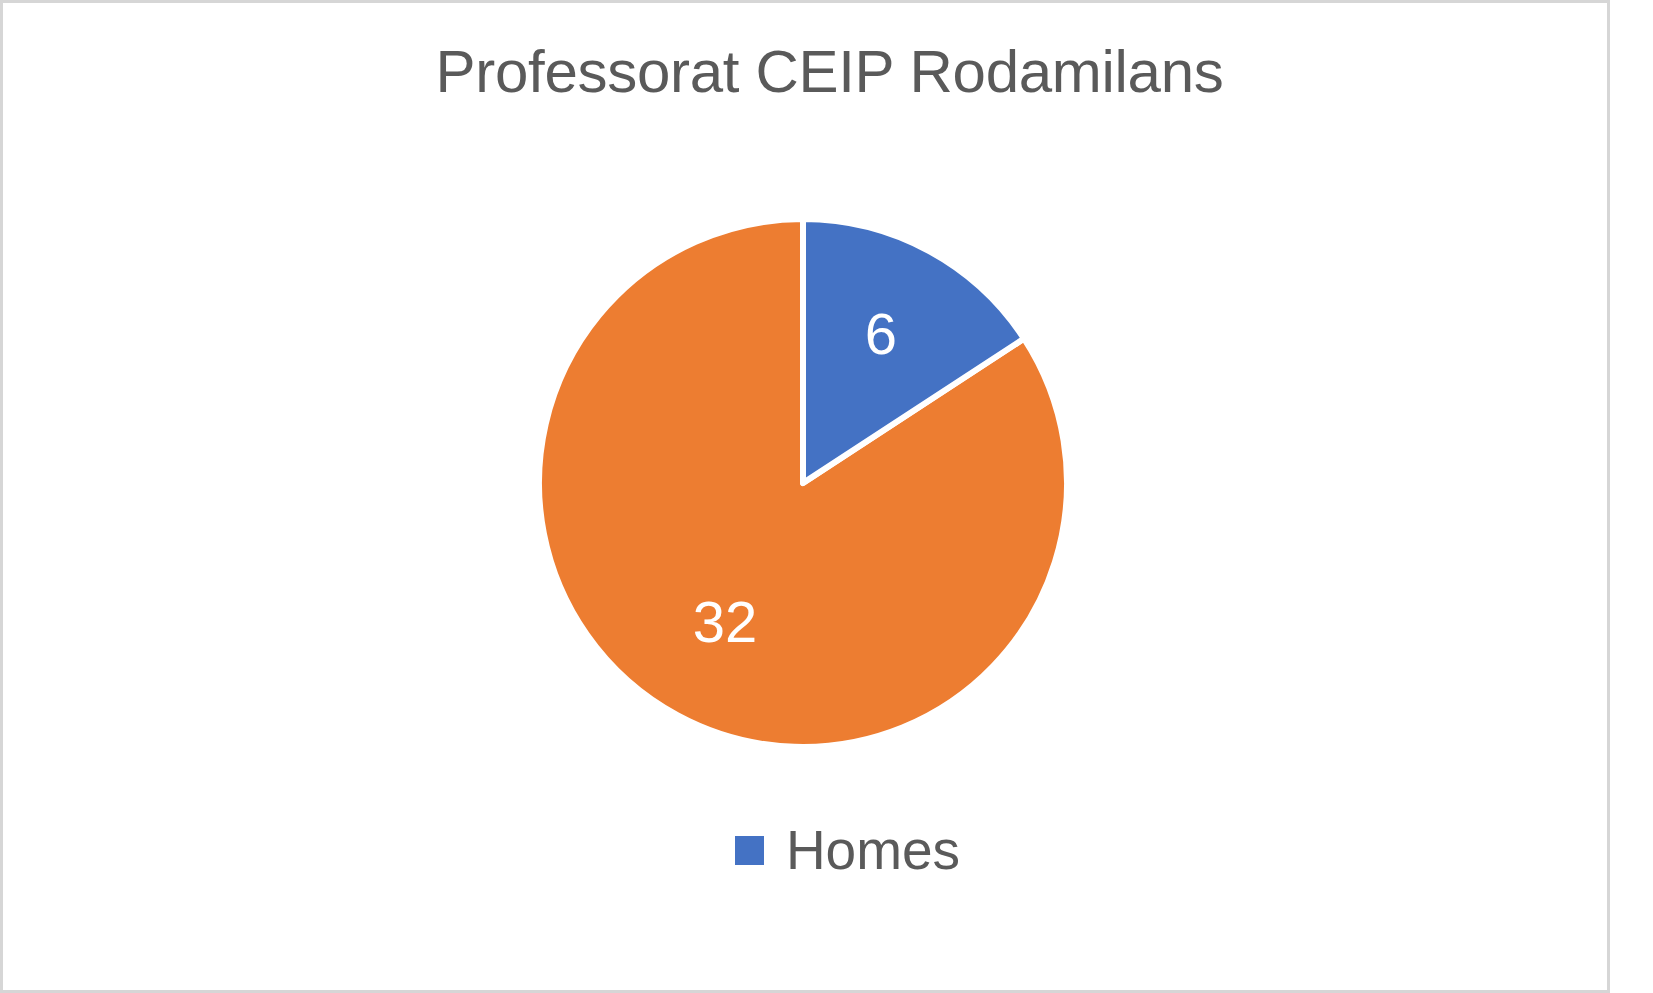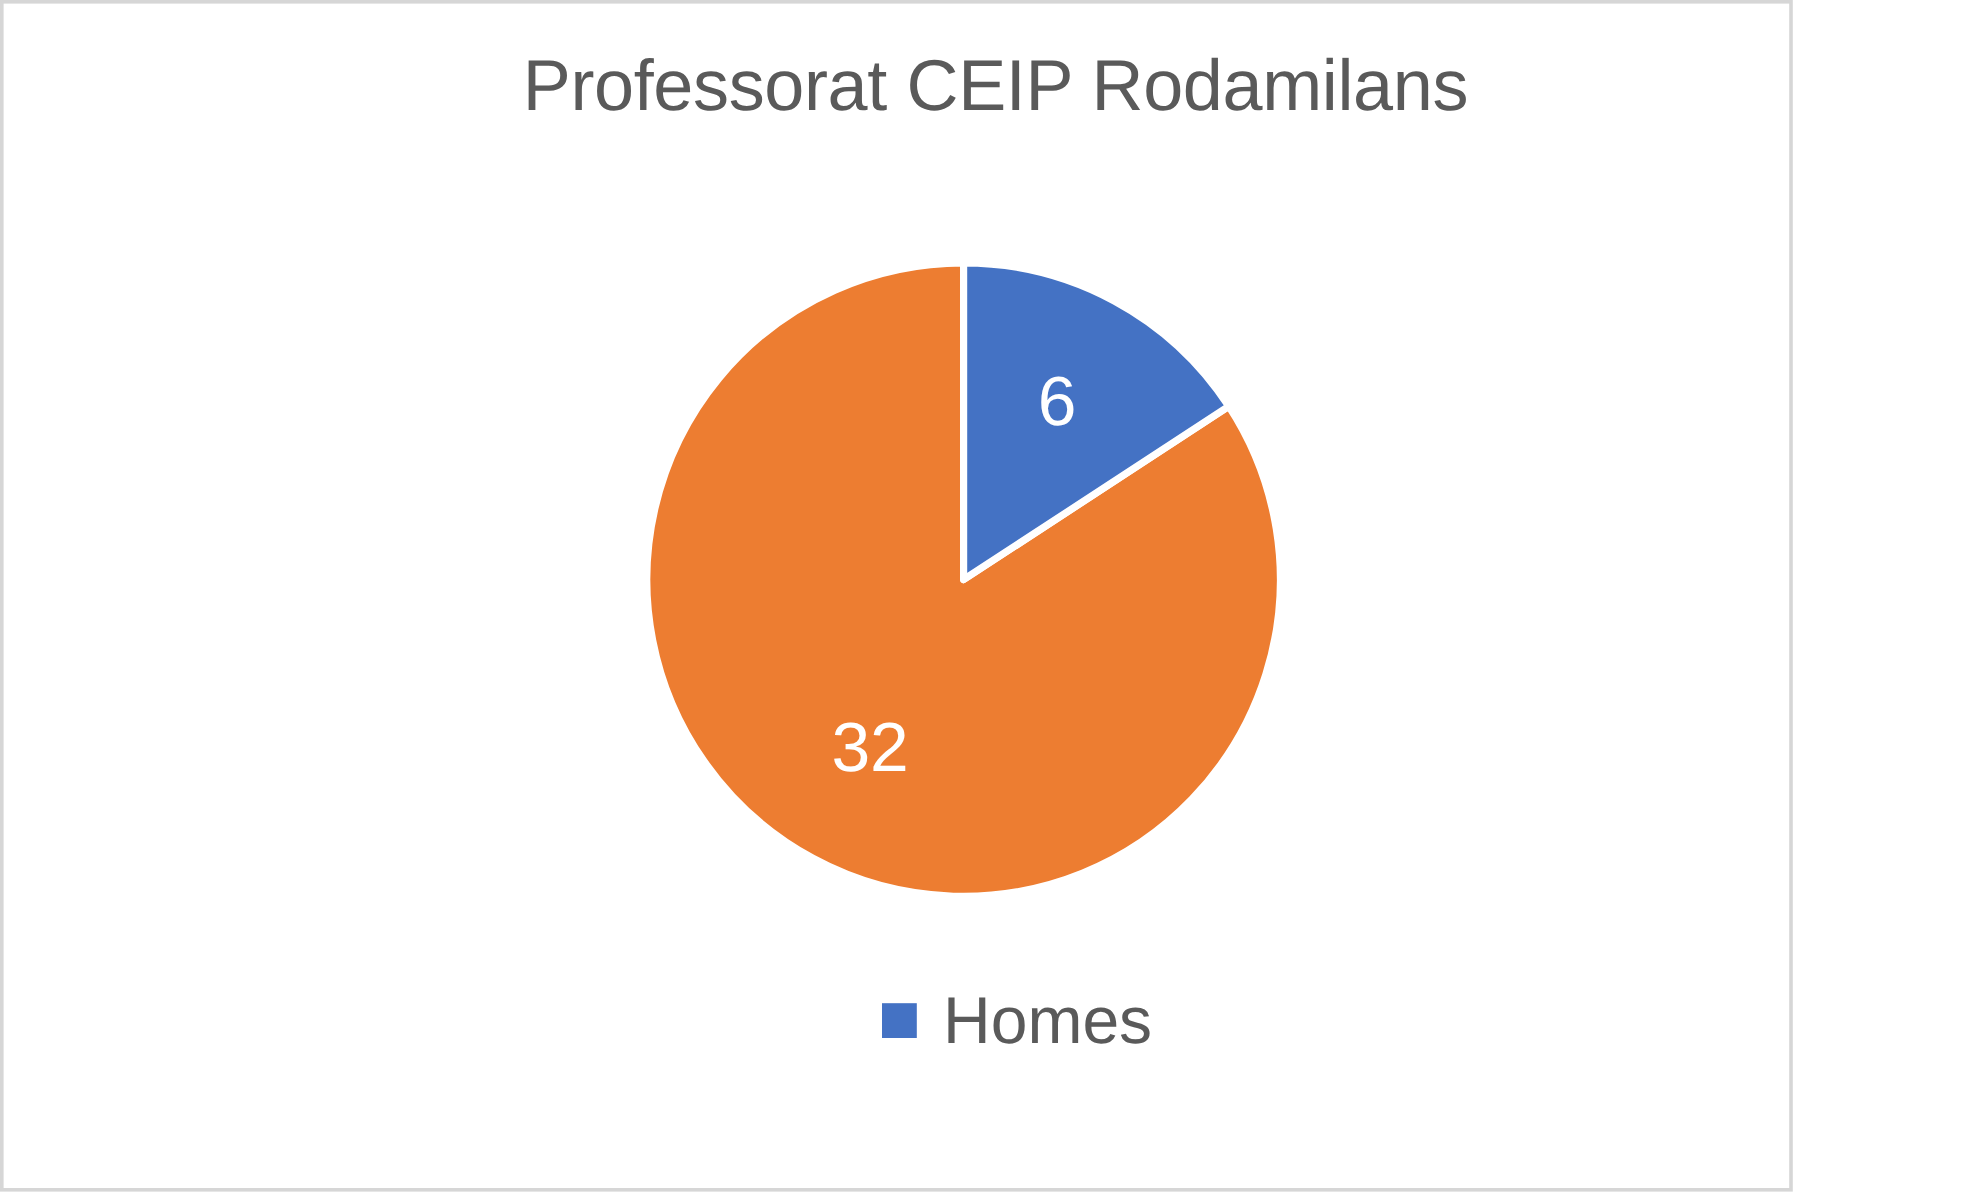--- a/index.html
+++ b/index.html
@@ -10,21 +10,21 @@
   body {
     width: 1653px;
     height: 993px;
     font-family: "Liberation Sans", sans-serif;
     overflow: hidden;
   }
   #chart-frame {
     position: absolute;
     left: 0;
     top: 0;
-    width: 1494px;
+    width: 1610px;
     height: 993px;
     box-sizing: border-box;
     background: #ffffff;
     border: 3px solid #d6d6d6;
   }
   #chart-title {
     position: absolute;
     left: 0;
     top: 34px;
     width: 1653px;

